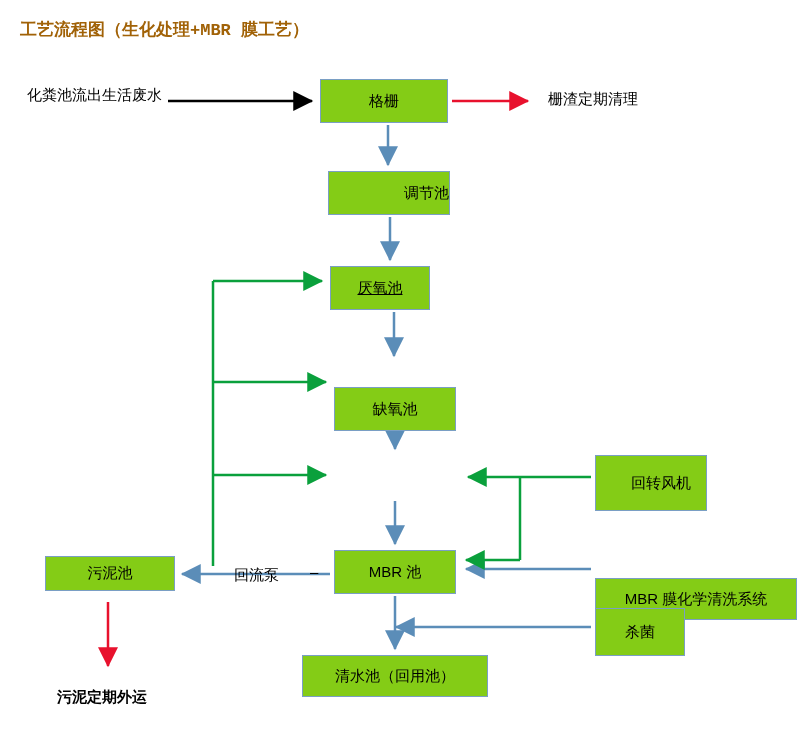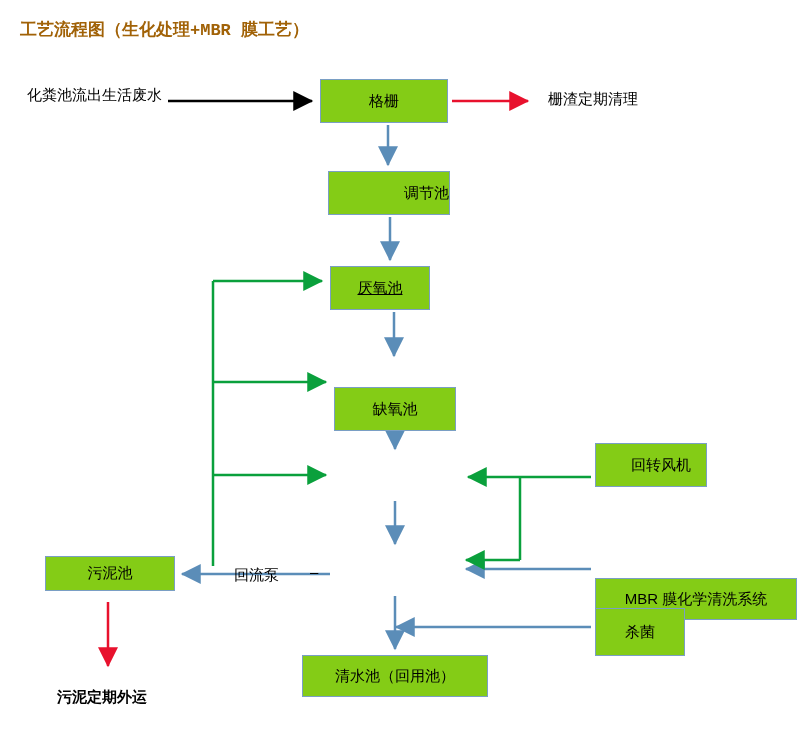--- a/index.html
+++ b/index.html
@@ -143,27 +143,30 @@
     </div>
   <div class="node" style="left:328px; top:171px; width:122px; height:44px;justify-content:flex-end;">
       <span>调节池</span>
     </div>
   <div class="node" style="left:330px; top:266px; width:100px; height:44px;text-decoration:underline;">
       <span>厌氧池</span>
     </div>
   <div class="node" style="left:334px; top:362px; width:122px; height:44px;margin-top:25px;">
       <span>缺氧池</span>
     </div>
+  <div class="node" style="left:334px; top:550px; width:122px; height:44px;">
+      <span>MBR 池</span>
+    </div>
   <div class="node" style="left:302px; top:655px; width:186px; height:42px;">
       <span>清水池（回用池）</span>
     </div>
   <div class="node" style="left:45px;  top:556px; width:130px; height:35px;align-items:center;">
       <span>污泥池</span>
     </div>
-  <div class="node" style="left:595px; top:443px; width:112px; height:44px;padding-left:20px;">
+  <div class="node" style="left:595px; top:455px; width:112px; height:56px;padding-left:20px;">
       <span>回转风机</span>
     </div>
   <div class="node" style="left:595px; top:548px; width:202px; height:42px;margin-top:30px;">
       <span>MBR 膜化学清洗系统</span>
     </div>
   <div class="node" style="left:595px; top:608px; width:90px;  height:48px;">
       <span>杀菌</span>
     </div>
 
   <div class="plainlabel" style="left:27px;  top:86px;">化粪池流出生活废水</div>

